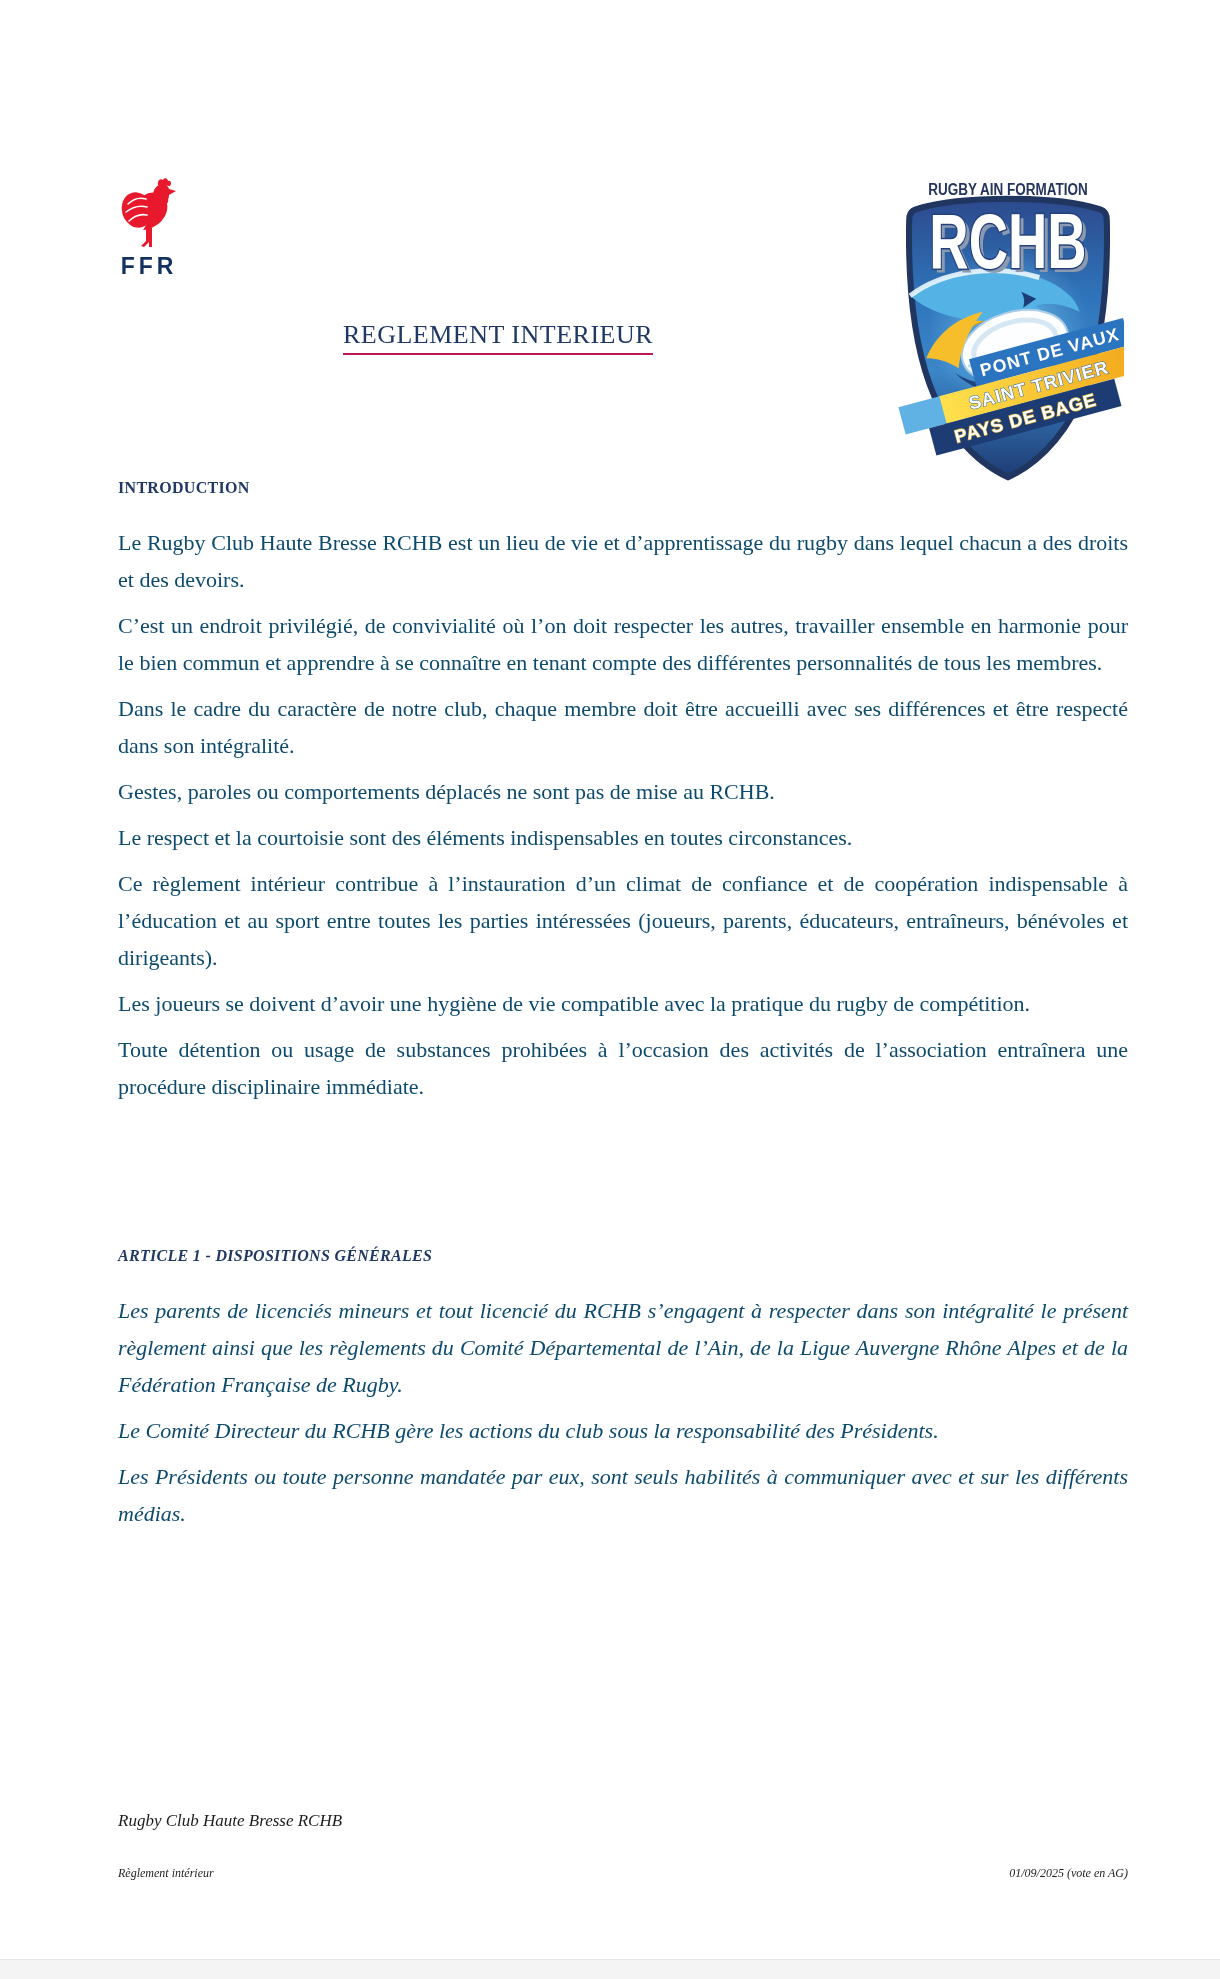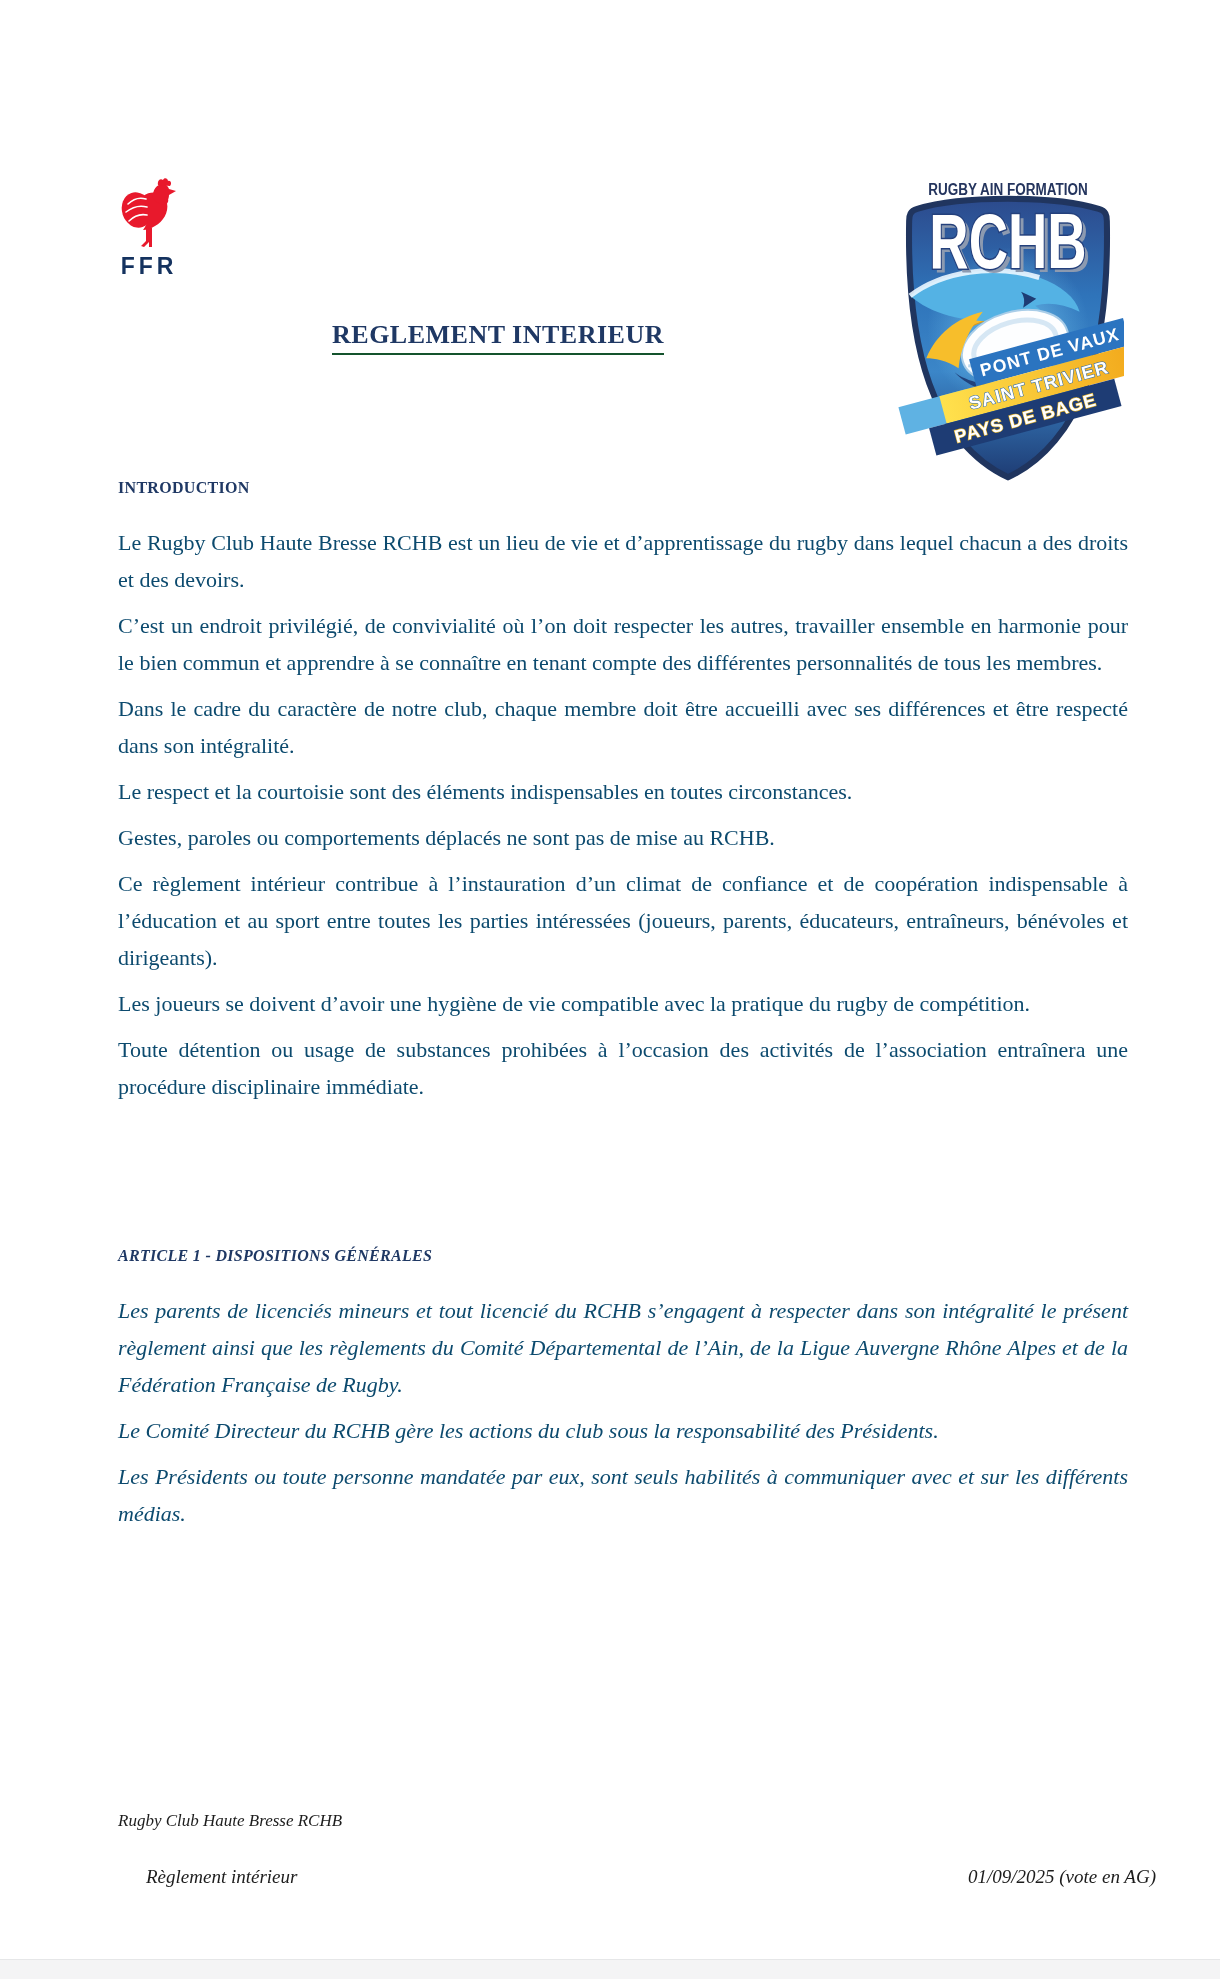--- a/index.html
+++ b/index.html
@@ -19,23 +19,23 @@
     font-weight:bold;font-size:23px;letter-spacing:4px;
     color:#14325f;
   }
   
   .doc-title{
     position:absolute;left:118px;top:320px;width:760px;
     text-align:center;
   }
   .doc-title span{
     display:inline-block;
-    font-weight:bold;font-size:26px;letter-spacing:0.5px;
+    font-weight:normal;font-size:26px;letter-spacing:0.5px;
     color:#1f3864;
-    border-bottom:2px solid #14532d;
+    border-bottom:2px solid #be185d;
     padding-bottom:3px;
   }
   
   .crest{position:absolute;left:892px;top:174px;}
   
   .sec{position:absolute;left:118px;width:1010px;}
   .sec-intro{top:474px;}
   .sec-article{top:1242px;font-style:italic;}
   .sec h2{
     margin:0 0 22px 0;
@@ -49,21 +49,21 @@
     color:#0c4a6e;
   }
   
   .footer-club{
     position:absolute;left:118px;top:1811px;width:1010px;
     font-style:italic;font-size:17px;color:#1d1d1d;
   }
   .footer-row{
     position:absolute;left:118px;top:1866px;width:1010px;
     display:flex;justify-content:space-between;
-    font-style:italic;font-size:19px;color:#1d1d1d;margin-left:28px;
+    font-style:italic;font-size:12px;color:#1d1d1d;
   }
   .page-edge{
     position:absolute;left:0;bottom:0;width:1220px;height:19px;
     background:#f4f4f5;border-top:1px solid #e6e7e8;
   }
 </style>
 </head>
 <body>
 
 <div id="page">
@@ -153,22 +153,22 @@
     <text x="115" y="93" text-anchor="middle" font-family="'Liberation Sans', sans-serif" font-weight="bold" font-size="78" textLength="156" lengthAdjust="spacingAndGlyphs" fill="#ffffff" stroke="#24407c" stroke-width="3" paint-order="stroke">RCHB</text>
 
     <text x="115" y="20" text-anchor="middle" font-family="'Liberation Sans', sans-serif" font-weight="bold" font-size="17" textLength="158" lengthAdjust="spacingAndGlyphs" fill="#25355e">RUGBY AIN FORMATION</text>
   </svg>
 
   <section class="sec sec-intro">
     <h2>INTRODUCTION</h2>
     <p>Le Rugby Club Haute Bresse RCHB est un lieu de vie et d’apprentissage du rugby dans lequel chacun a des droits et des devoirs.</p>
     <p>C’est un endroit privilégié, de convivialité où l’on doit respecter les autres, travailler ensemble en harmonie pour le bien commun et apprendre à se connaître en tenant compte des différentes personnalités de tous les membres.</p>
     <p>Dans le cadre du caractère de notre club, chaque membre doit être accueilli avec ses différences et être respecté dans son intégralité.</p>
+    <p>Gestes, paroles ou comportements déplacés ne sont pas de mise au RCHB.</p>
     <p>Le respect et la courtoisie sont des éléments indispensables en toutes circonstances.</p>
-    <p>Gestes, paroles ou comportements déplacés ne sont pas de mise au RCHB.</p>
     <p>Ce règlement intérieur contribue à l’instauration d’un climat de confiance et de coopération indispensable à l’éducation et au sport entre toutes les parties intéressées (joueurs, parents, éducateurs, entraîneurs, bénévoles et dirigeants).</p>
     <p>Les joueurs se doivent d’avoir une hygiène de vie compatible avec la pratique du rugby de compétition.</p>
     <p>Toute détention ou usage de substances prohibées à l’occasion des activités de l’association entraînera une procédure disciplinaire immédiate.</p>
   </section>
 
   <section class="sec sec-article">
     <h2>ARTICLE 1 - DISPOSITIONS GÉNÉRALES</h2>
     <p>Les parents de licenciés mineurs et tout licencié du RCHB s’engagent à respecter dans son intégralité le présent règlement ainsi que les règlements du Comité Départemental de l’Ain, de la Ligue Auvergne Rhône Alpes et de la Fédération Française de Rugby.</p>
     <p>Le Comité Directeur du RCHB gère les actions du club sous la responsabilité des Présidents.</p>
     <p>Les Présidents ou toute personne mandatée par eux, sont seuls habilités à communiquer avec et sur les différents médias.</p>

